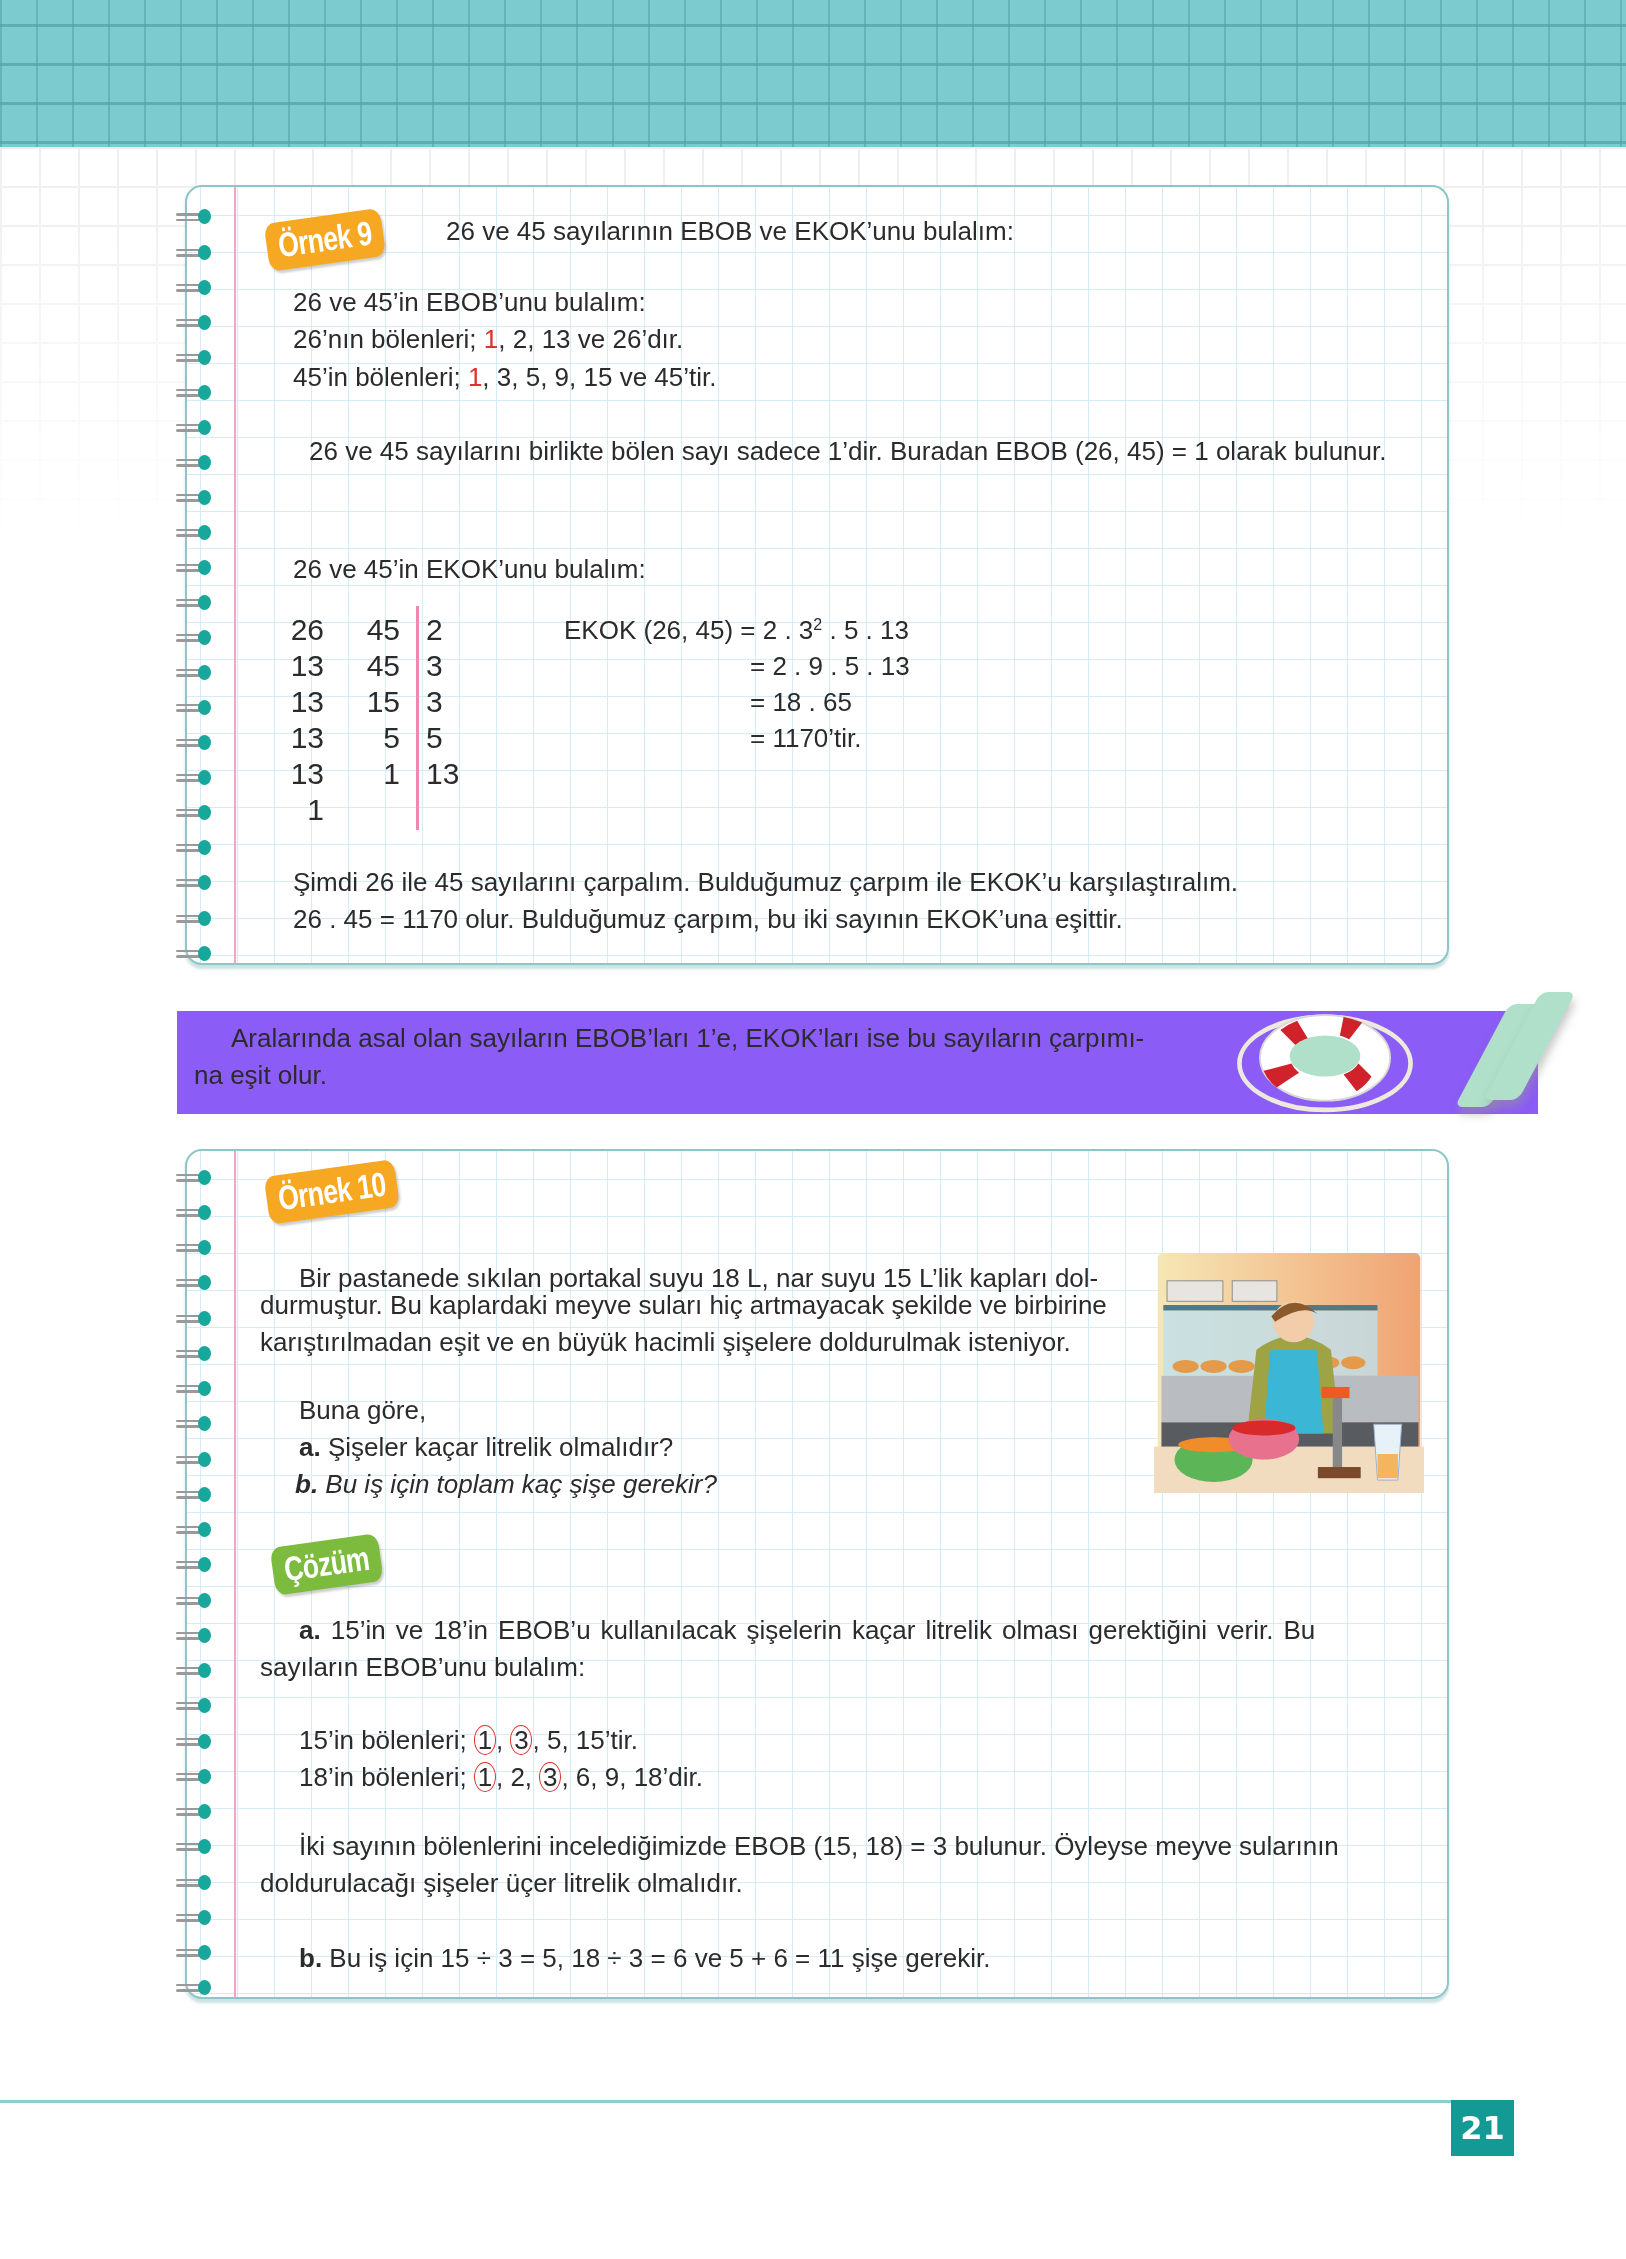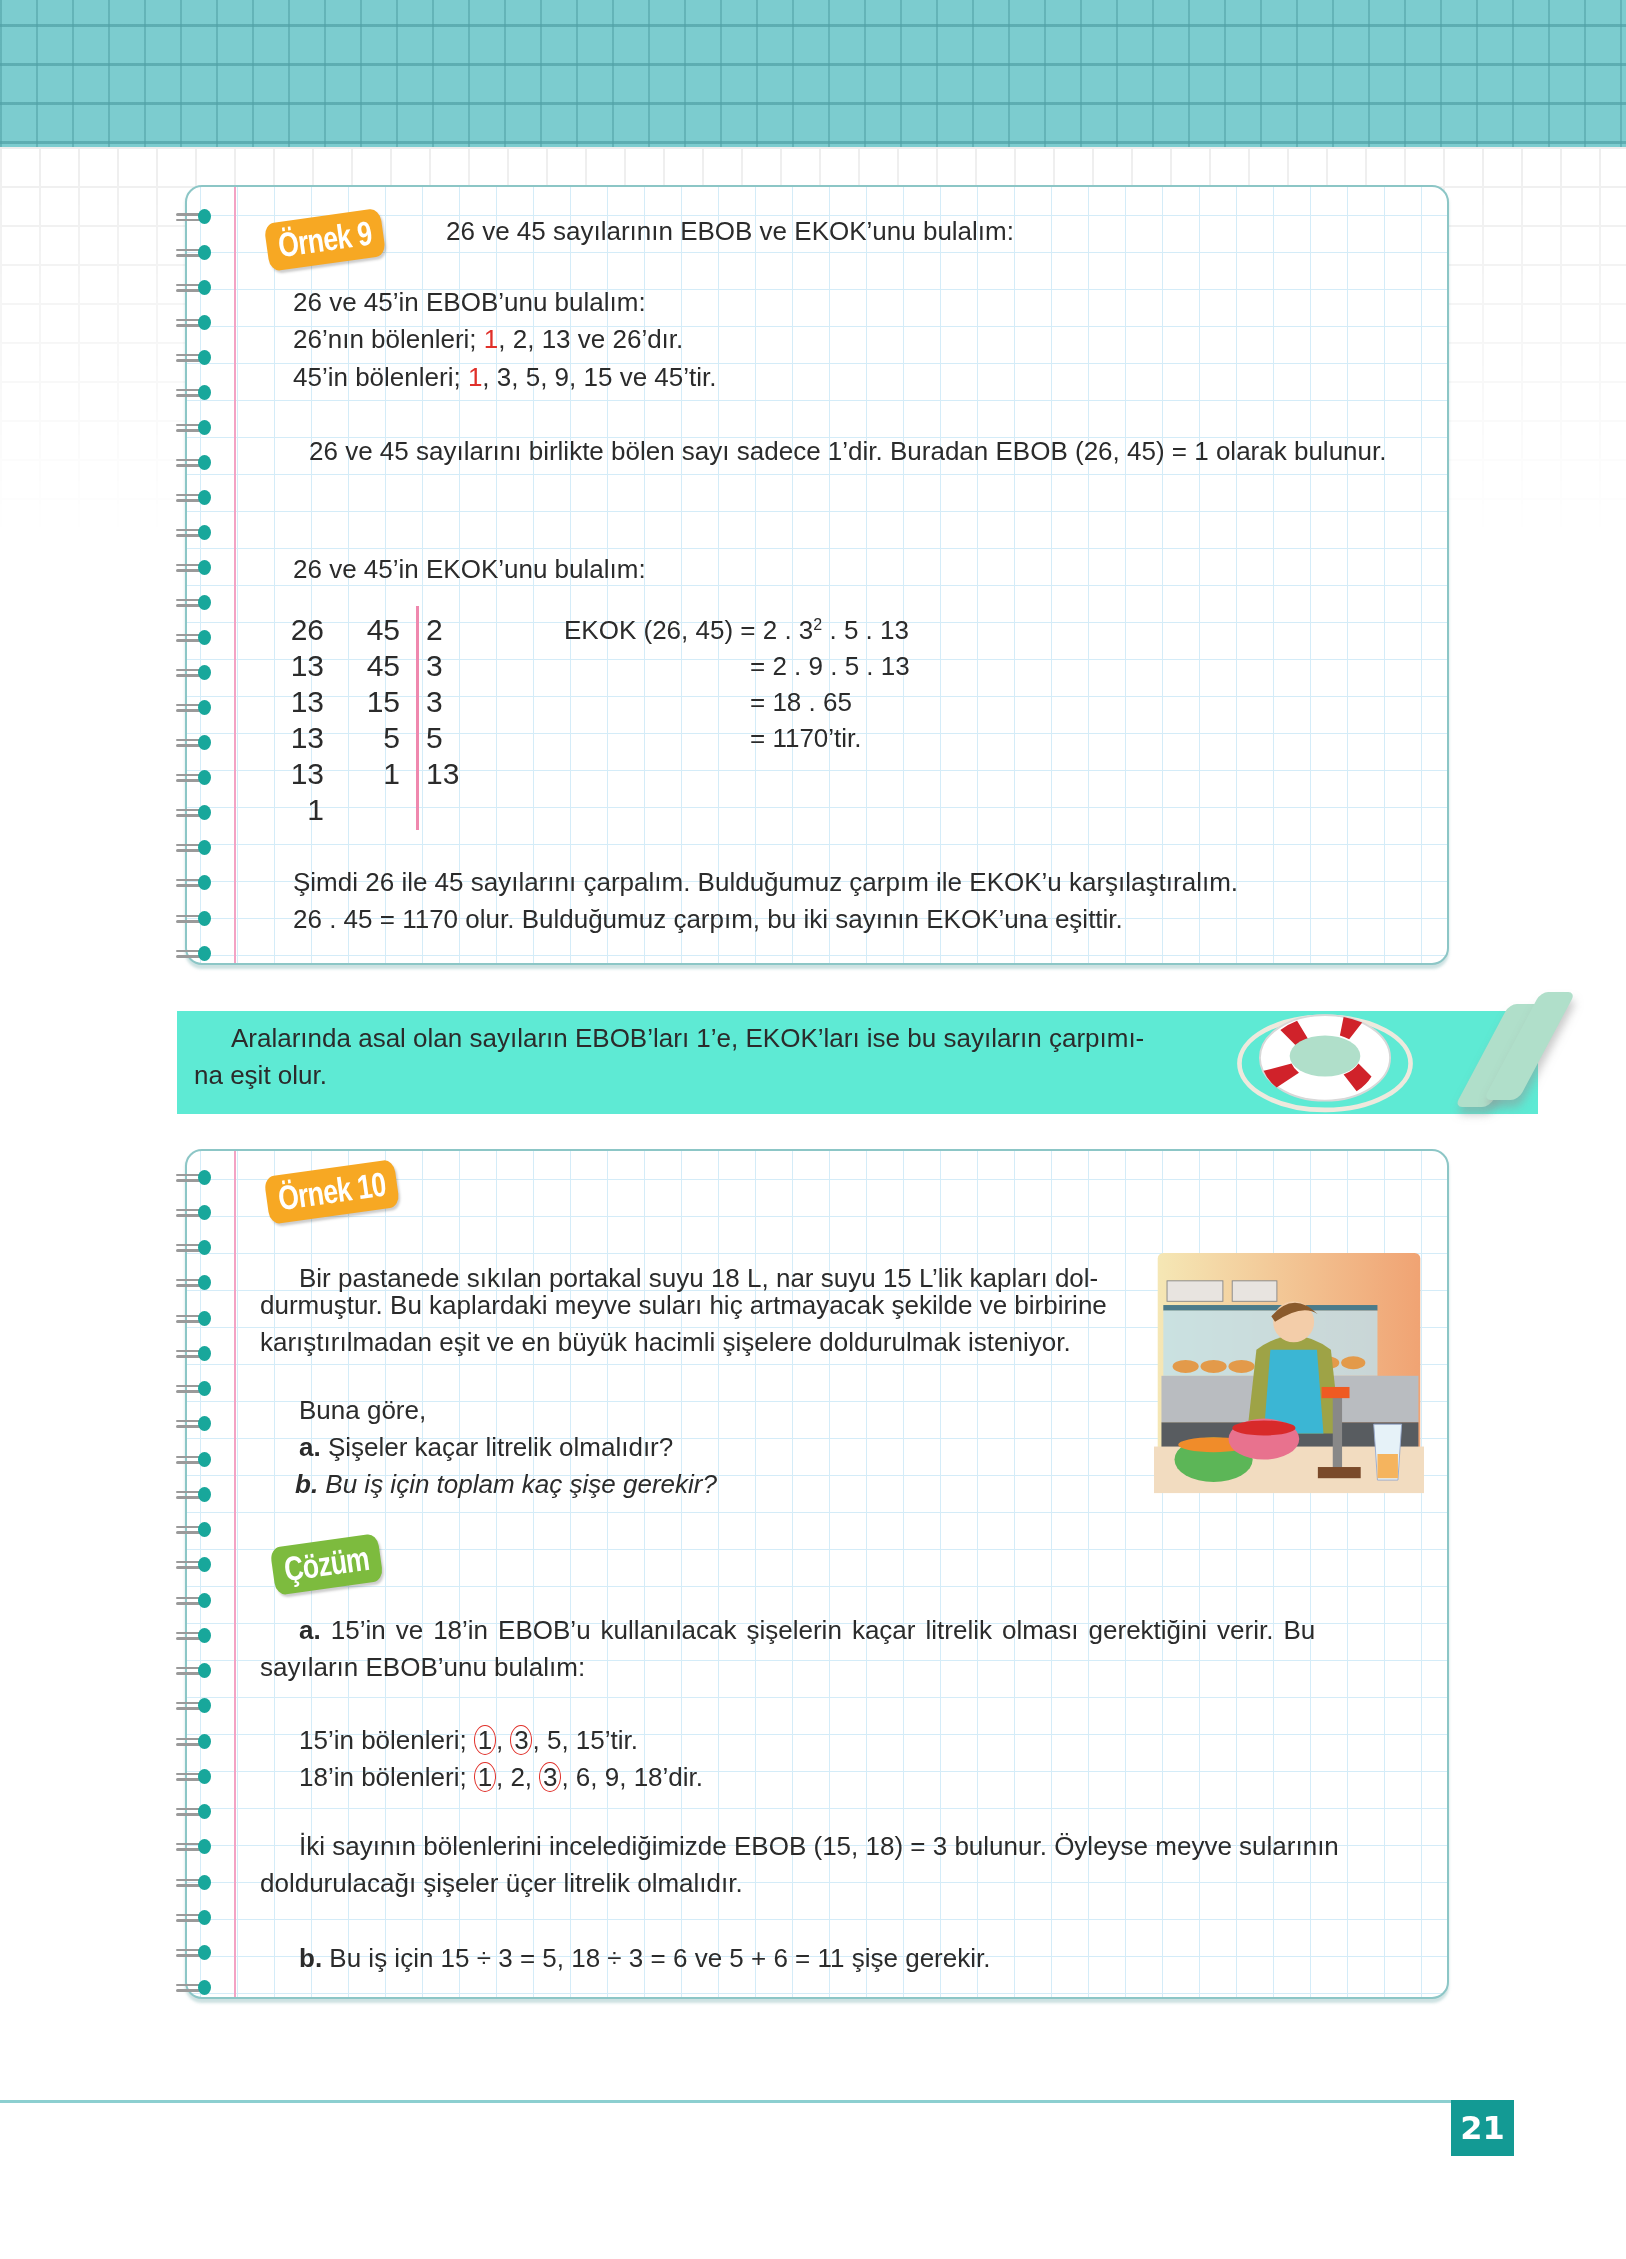--- a/index.html
+++ b/index.html
@@ -79,21 +79,21 @@
   .ladder .row { display:flex; height:36px; }
   .ladder .c1 { width:51px; text-align:right; }
   .ladder .c2 { width:76px; text-align:right; }
   .ladder .c3 { width:56px; text-align:left; padding-left:26px; }
   .ladder .divider { position:absolute; left:143px; top:-5.6px; width:2.8px; height:224px; background:#ef88ae; }
   .ekok { position:absolute; font-size:26px; line-height:36px; color:#2b2b2b; white-space:nowrap; }
   sup { font-size:16px; vertical-align:9.3px; line-height:0; }
   
   .tip {
     position:absolute; left:177px; top:1011px; width:1361px; height:103px;
-    background:#5eead4;
+    background:#8b5cf6;
   }
   .tip .tip-text { position:absolute; left:17px; top:9.3px; font-size:26px; line-height:37px; color:#2b2b2b; white-space:nowrap;}
   .tip .chev {
     position:absolute; top:-28px; width:35px; height:140px; background:#b0dfca;
     transform:skewX(-28deg); border-radius:7.5px;
     box-shadow:5.6px 7.5px 7.5px rgba(150,150,150,0.5);
   }
   .lifebuoy { position:absolute; left:1232px; top:1002px; width:186px; height:121px; }
   .illustration { position:absolute; left:1154px; top:1247px; width:270px; height:252px; }
   

